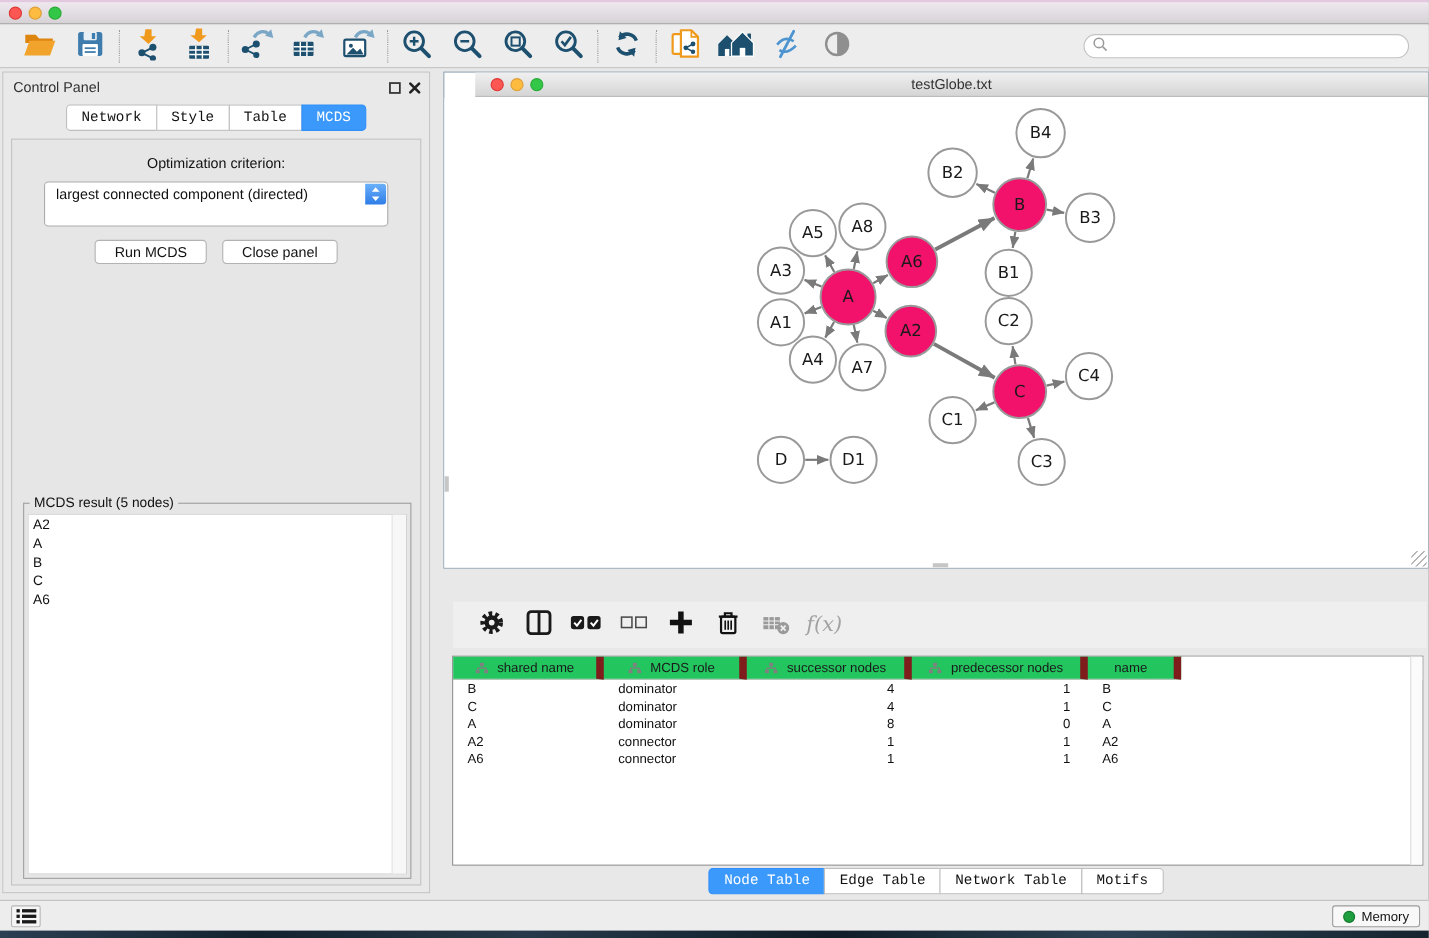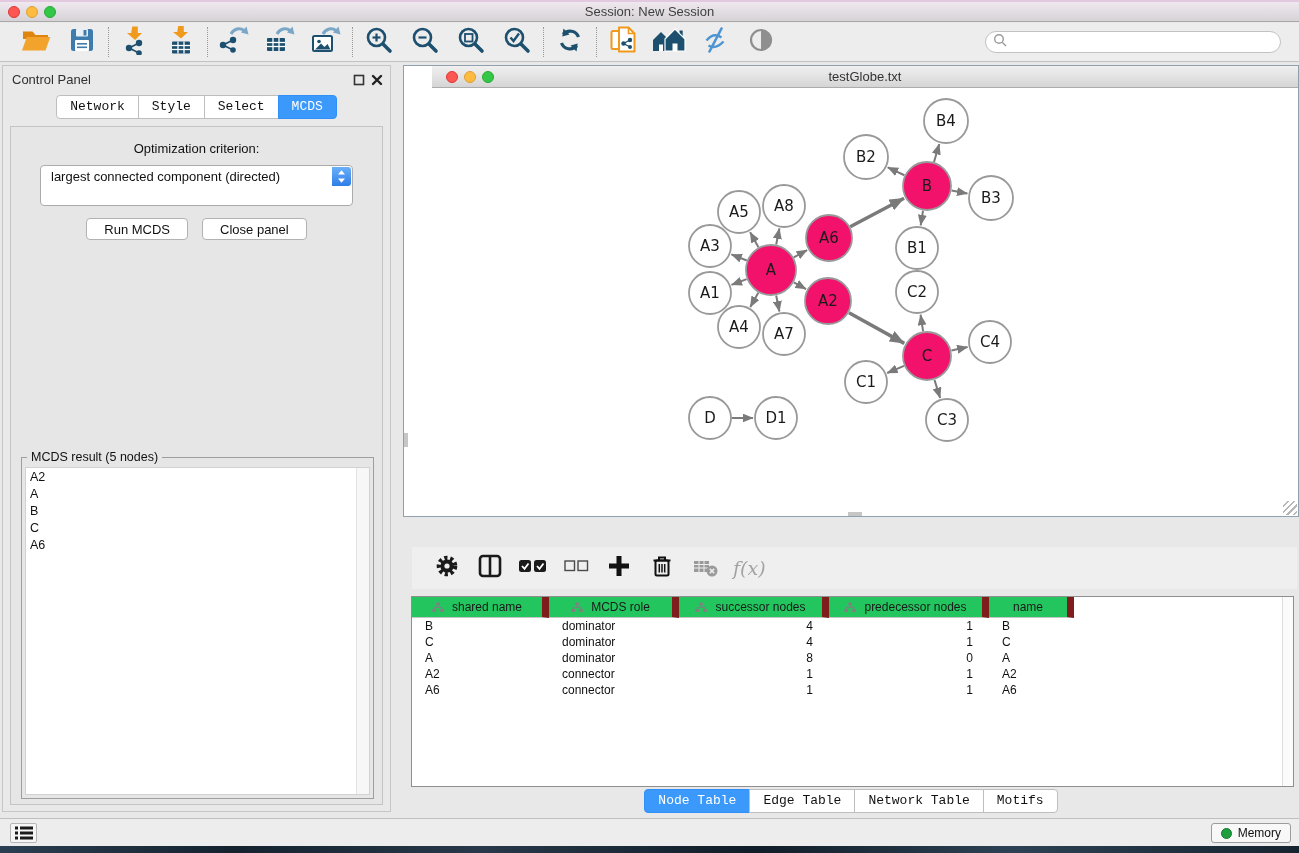--- a/index.html
+++ b/index.html
@@ -100,21 +100,20 @@
 </style>
 </head>
 <body>
 
 <div class="app">
 
   <div class="titlebar">
     <span class="traffic t-red"></span>
     <span class="traffic t-yel"></span>
     <span class="traffic t-grn"></span>
-    <div class="title">Session: New Session</div>
   </div>
 
   <div class="toolbar">
     <div id="toolbar-groups" style="display:flex;align-items:center;">
         <div class="tb-group">
           <div class="tool-btn">
             <span><svg width="30" height="28" viewBox="0 0 30 28" xmlns="http://www.w3.org/2000/svg">
                 <path d="M2 5.5 h9.5 l3 3.5 h12.5 v4 H2 z" fill="#DD850F"></path>
                 <path d="M1 24.5 L5.8 11 H29.3 L24.5 24.5 z" fill="#F2A32B"></path>
               </svg></span>
@@ -297,21 +296,21 @@
       </span>
       <span class="ph-btn" style="right:6px;">
         <svg width="12" height="12">
             <path d="M2 2 L10 10 M10 2 L2 10" stroke="#222" stroke-width="2.4" stroke-linecap="round"></path>
           </svg>
       </span>
     </div>
     <div class="seg-tabs" id="cp-tabs">
         <div class="seg-tab">Network</div>
         <div class="seg-tab">Style</div>
-        <div class="seg-tab">Select</div>
+        <div class="seg-tab">Table</div>
         <div class="seg-tab active">MCDS</div>
       </div>
     <div class="cp-content">
       <div class="opt-label">Optimization criterion:</div>
       <div class="cp-select">
         <span>largest connected component (directed)</span>
         <span class="stepper">
           <svg width="19" height="19">
               <path d="M9.5 3.2 L13 7.4 H6 z" fill="#fff"></path>
               <path d="M9.5 15.8 L6 11.6 H13 z" fill="#fff"></path>

